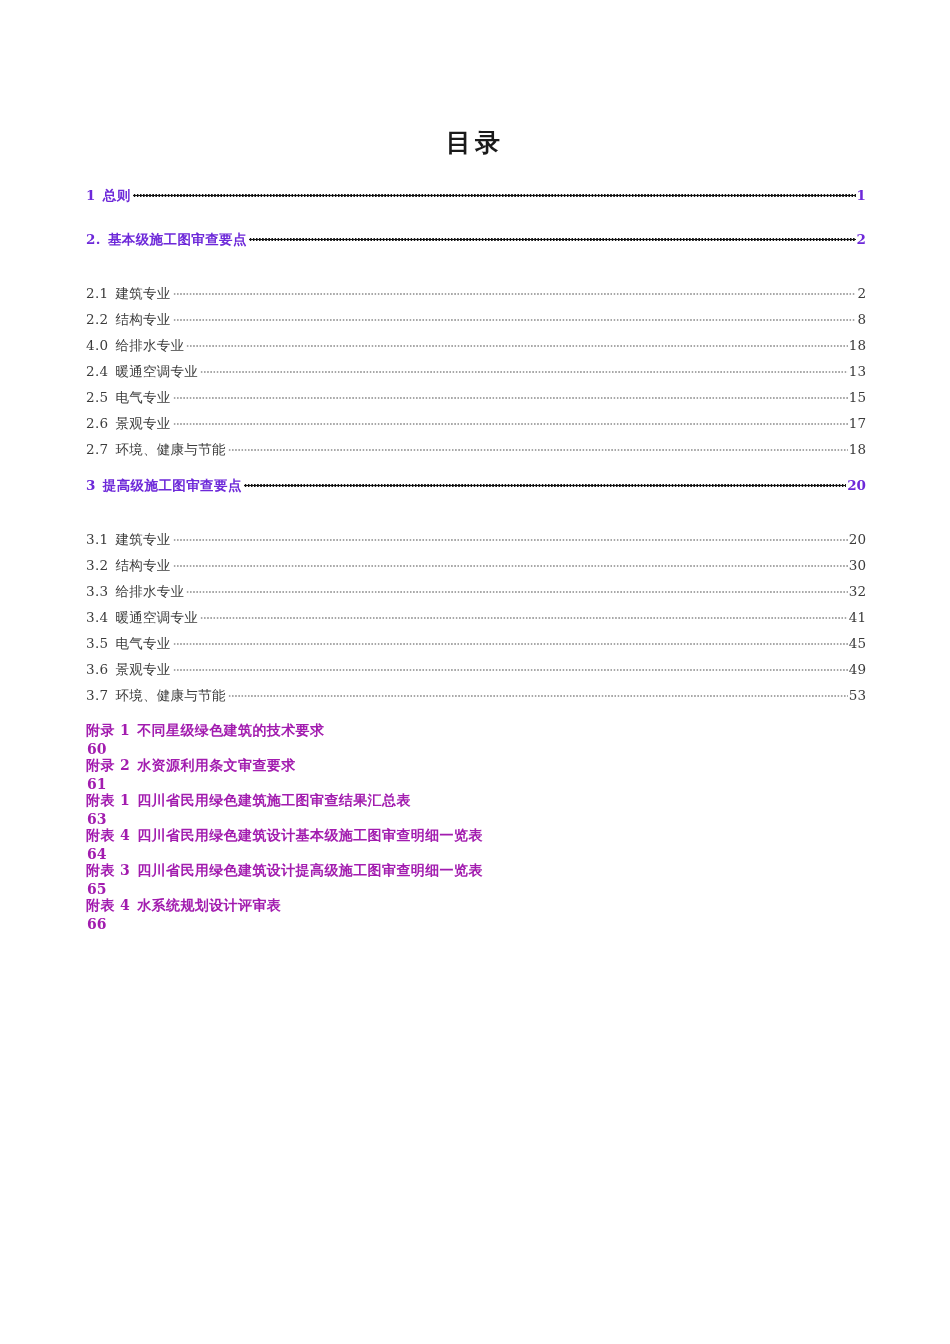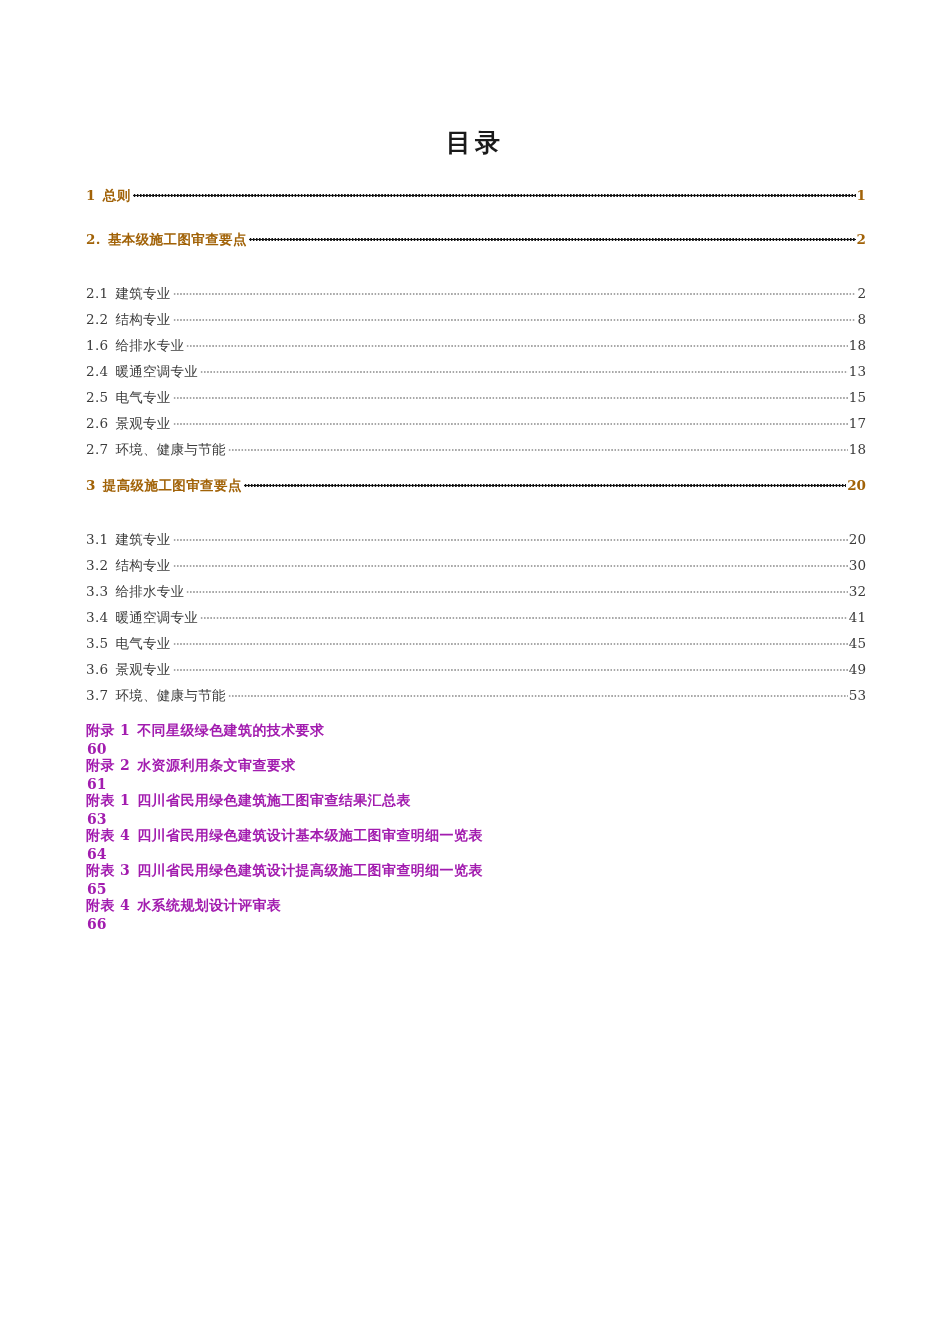--- a/index.html
+++ b/index.html
@@ -82,21 +82,21 @@
   .toc-page {
     flex: 0 0 auto;
     text-align: right;
     padding-left: 1px;
   }
 
   
   .lvl1 {
     font-size: 13.5px;
     font-weight: bold;
-    color: #a16207;
+    color: #6d28d9;
     height: 44px;
     align-items: baseline;
   }
   .lvl1 .toc-leader { color: #141414; }
   .lvl1 .toc-leader::after {
     height: 3px;
     bottom: 0.20em;
     background-image: radial-gradient(circle, currentColor 1.25px, transparent 1.45px);
     background-size: 3.1px 3px;
   }
@@ -164,21 +164,21 @@
         <span class="toc-label"><span>2.1</span><span class="num-sep"></span><span>建筑专业</span></span>
         <span class="toc-leader"></span>
         <span class="toc-page">2</span>
       </div>
       <div class="toc-row lvl2 gap-sm">
         <span class="toc-label"><span>2.2</span><span class="num-sep"></span><span>结构专业</span></span>
         <span class="toc-leader"></span>
         <span class="toc-page">8</span>
       </div>
       <div class="toc-row lvl2 gap-sm">
-        <span class="toc-label"><span>1.6</span><span class="num-sep"></span><span>给排水专业</span></span>
+        <span class="toc-label"><span>4.0</span><span class="num-sep"></span><span>给排水专业</span></span>
         <span class="toc-leader"></span>
         <span class="toc-page">18</span>
       </div>
       <div class="toc-row lvl2 gap-sm">
         <span class="toc-label"><span>2.4</span><span class="num-sep"></span><span>暖通空调专业</span></span>
         <span class="toc-leader"></span>
         <span class="toc-page">13</span>
       </div>
       <div class="toc-row lvl2 gap-sm">
         <span class="toc-label"><span>2.5</span><span class="num-sep"></span><span>电气专业</span></span>

